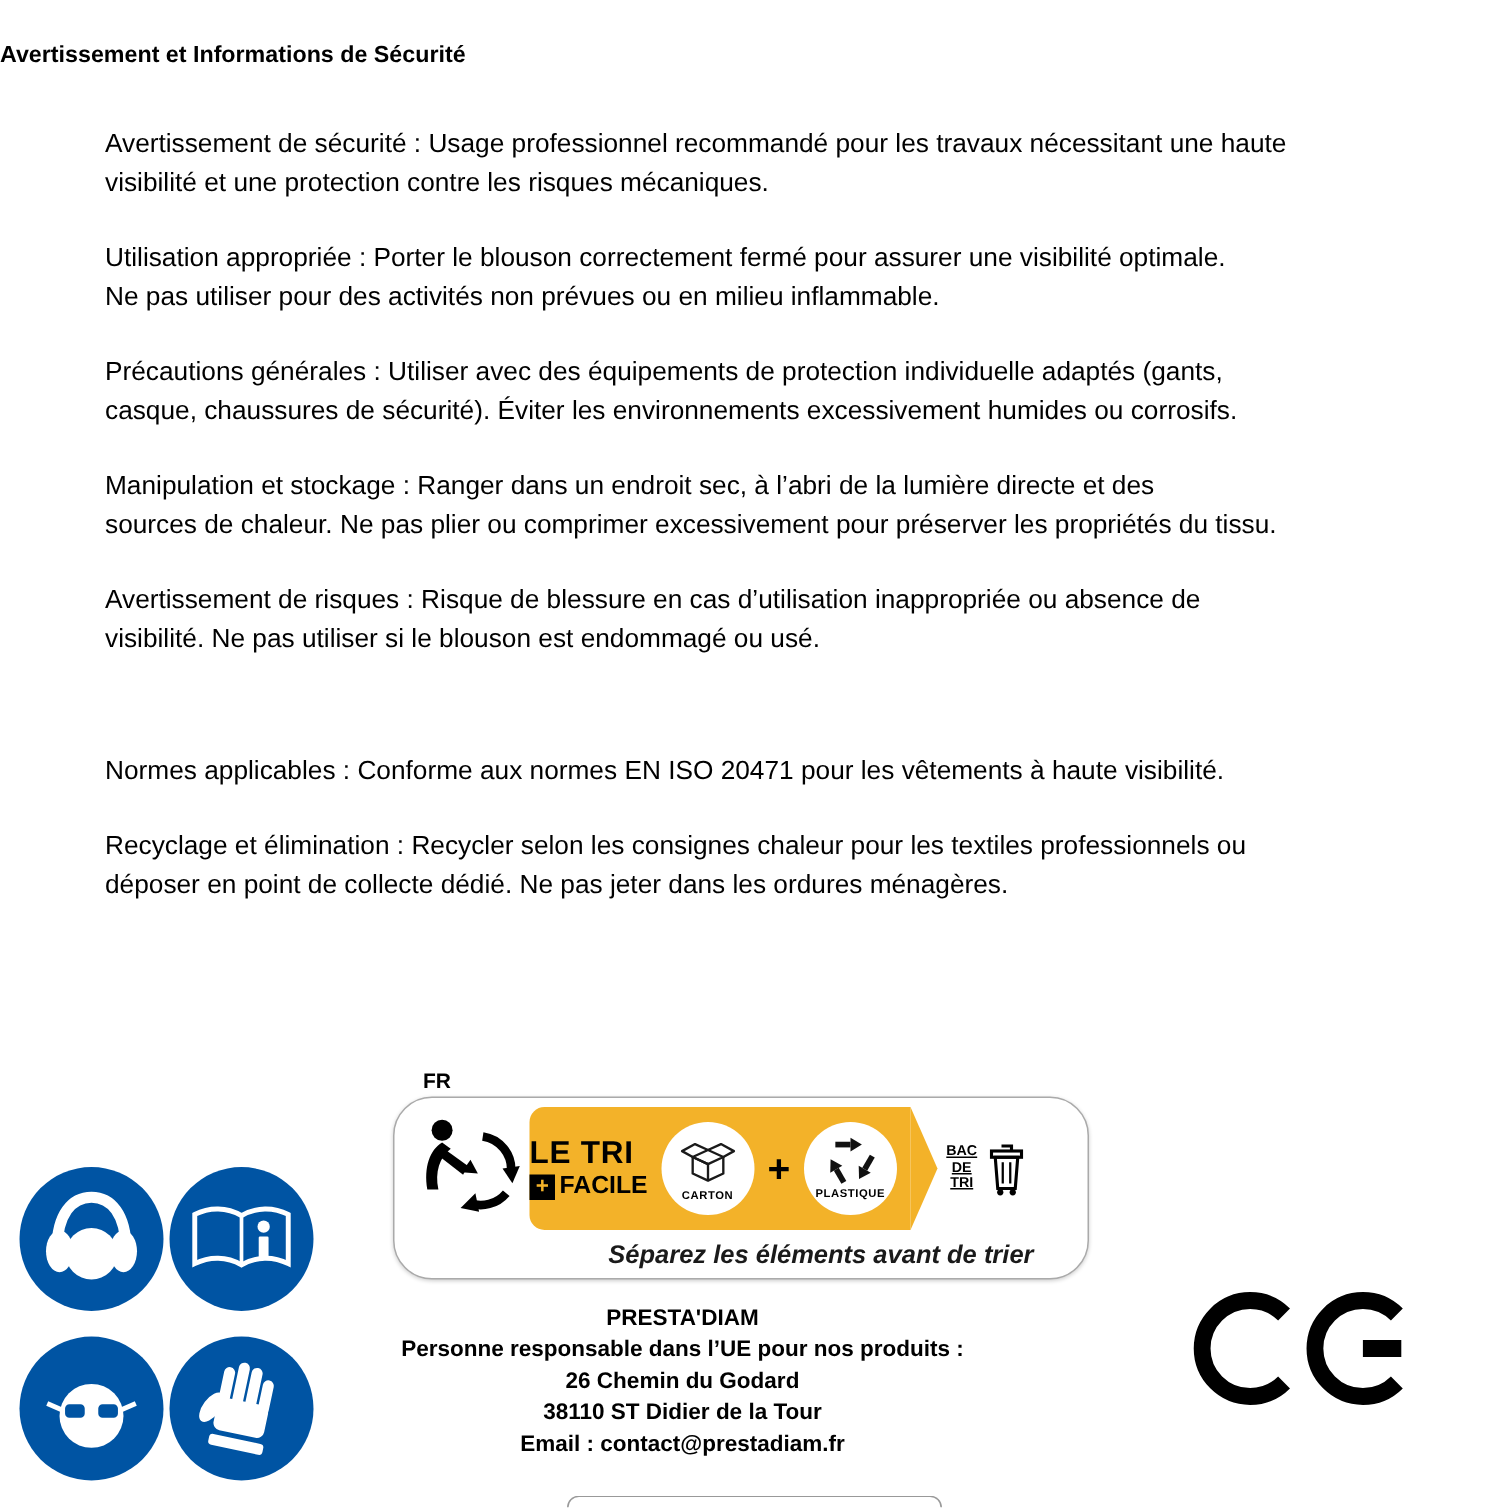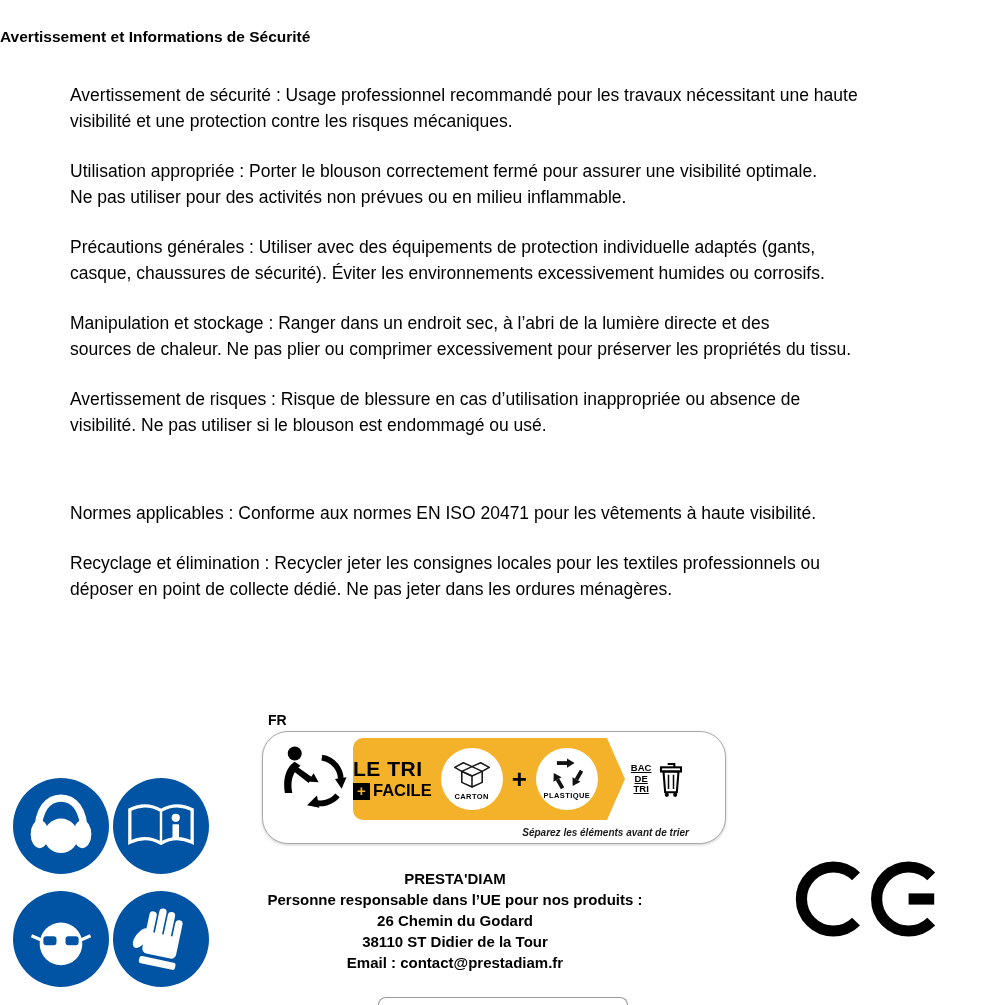--- a/index.html
+++ b/index.html
@@ -24,21 +24,21 @@
     position:absolute;left:13px;top:778px;
     display:grid;grid-template-columns:96px 96px;gap:17px 4px;
   }
   .picto{
     width:96px;height:96px;border-radius:50%;background:var(--blue,#0054a3);
     display:flex;align-items:center;justify-content:center;
   }
   .picto svg{width:82px;height:82px;}
   
   .sort-wrap{position:absolute;left:262px;top:712px;width:464px;}
-  .fr-label{font-size:14px;font-weight:bold;margin-left:6px;}
+  .fr-label{font-size:14px;font-weight:bold;margin-left:20px;}
   .banner-box{
     margin-top:3px;background:#fff;border:1px solid #aaa;border-radius:26px;
     box-shadow:0 1px 3px rgba(0,0,0,.2);padding:5px 8px 3px 8px;
   }
   .banner-row{display:flex;align-items:center;height:84px;}
   .triman{width:82px;display:flex;align-items:center;justify-content:center;}
   .triman svg{width:74px;height:70px;}
   .yellow-area{
     background:var(--yellow,#f3b229);height:82px;border-radius:10px 0 0 10px;
     display:flex;align-items:center;gap:9px;
@@ -56,21 +56,21 @@
   }
   .mat-circle{
     width:62px;height:62px;background:#fff;border-radius:50%;
     display:flex;flex-direction:column;align-items:center;justify-content:center;gap:1px;flex:none;
   }
   .mat-circle .mat-label{font-size:7.5px;font-weight:bold;letter-spacing:.4px;}
   .plus-sep{font-size:26px;font-weight:900;line-height:1;}
   .bac-zone{display:flex;align-items:center;gap:5px;padding:0 4px 0 6px;text-decoration:underline;}
   .bac-label{font-size:9.5px;font-weight:900;line-height:1.1;white-space:pre-line;text-align:center;}
   .sep-text{
-    font-size:10px;font-style:italic;font-weight:bold;color:#1a1a1a;
+    font-size:17px;font-style:italic;font-weight:bold;color:#1a1a1a;
     text-align:right;padding:6px 28px 2px 0;
   }
   
   .responsible{
     position:absolute;left:255px;top:868px;width:400px;text-align:center;
     font-size:15px;font-weight:bold;line-height:21px;
   }
   
   .ce{position:absolute;right:58px;top:850px;width:152px;height:98px;}
   .ce svg{width:100%;height:100%;}
@@ -92,21 +92,21 @@
 visibilité et une protection contre les risques mécaniques.</p>
     <p>Utilisation appropriée : Porter le blouson correctement fermé pour assurer une visibilité optimale.
 Ne pas utiliser pour des activités non prévues ou en milieu inflammable.</p>
     <p>Précautions générales : Utiliser avec des équipements de protection individuelle adaptés (gants,
 casque, chaussures de sécurité). Éviter les environnements excessivement humides ou corrosifs.</p>
     <p>Manipulation et stockage : Ranger dans un endroit sec, à l’abri de la lumière directe et des
 sources de chaleur. Ne pas plier ou comprimer excessivement pour préserver les propriétés du tissu.</p>
     <p>Avertissement de risques : Risque de blessure en cas d’utilisation inappropriée ou absence de
 visibilité. Ne pas utiliser si le blouson est endommagé ou usé.</p>
     <p class="gap-before">Normes applicables : Conforme aux normes EN ISO 20471 pour les vêtements à haute visibilité.</p>
-    <p>Recyclage et élimination : Recycler jeter les consignes locales pour les textiles professionnels ou
+    <p>Recyclage et élimination : Recycler selon les consignes chaleur pour les textiles professionnels ou
 déposer en point de collecte dédié. Ne pas jeter dans les ordures ménagères.</p>
   </div>
 
   <div class="pictos">
     <div class="picto">
       <svg viewBox="0 0 100 100">
         <path d="M22,58 C22,30 34,16 50,16 C66,16 78,30 78,58" stroke="#fff" stroke-width="9" fill="none"></path>
         <circle cx="50" cy="62" r="21" fill="#fff"></circle>
         <ellipse cx="24" cy="60" rx="11" ry="17" fill="#fff"></ellipse>
         <ellipse cx="76" cy="60" rx="11" ry="17" fill="#fff"></ellipse>

